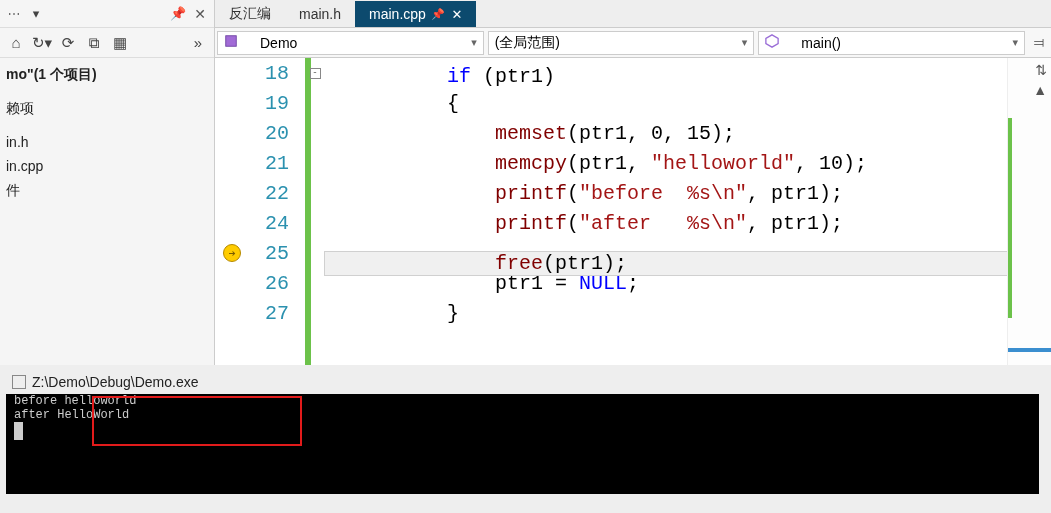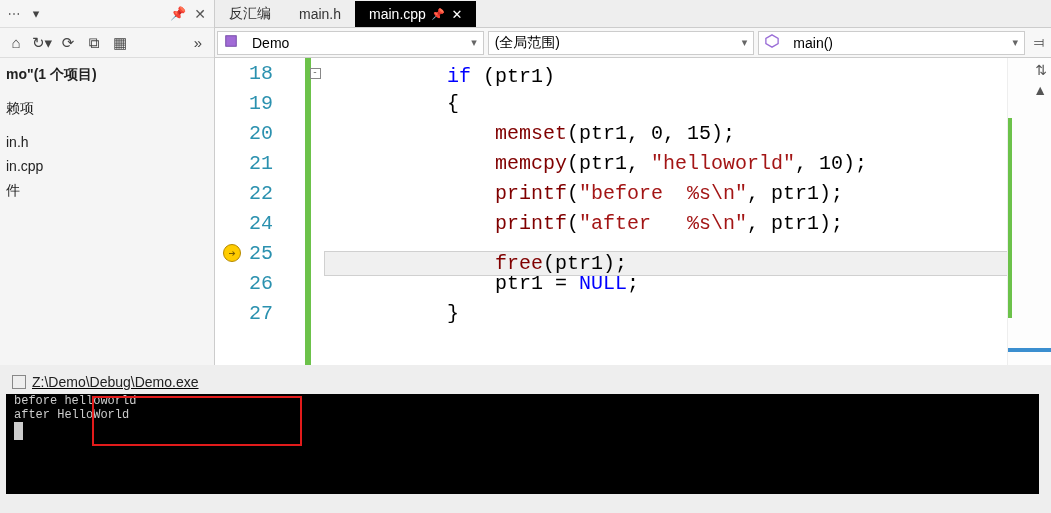--- a/index.html
+++ b/index.html
@@ -12,47 +12,47 @@
   .close-x { font-size: 14px; color: #555; padding: 0 4px; }
   .sb-toolbar2 { display: flex; align-items: center; padding: 2px 4px; gap: 2px; border-bottom: 1px solid #ddd; height: 30px; }
   .sb-toolbar2 .icon { width: 24px; height: 22px; display: inline-flex; align-items: center; justify-content: center; color: #444; font-size: 15px; }
   .search-row { display: flex; align-items: center; border-bottom: 1px solid #ddd; padding: 3px 4px; height: 30px; }
   .search-input { flex: 1; border: none; background: transparent; font-style: italic; color: #888; padding: 2px 4px; outline: none; font-family: inherit; font-size: 14px; }
   .search-icon { color: #555; font-size: 14px; padding: 0 4px; }
   .tree { padding: 4px 0; flex: 1; overflow: auto; }
   .tree-item { padding: 4px 6px; color: #222; white-space: nowrap; }
   .tabs { display: flex; align-items: flex-end; background: #eee; height: 28px; border-bottom: 1px solid #ccc; }
   .tab { padding: 4px 14px; color: #333; height: 26px; display: flex; align-items: center; gap: 6px; }
-  .tab.active { background: #000000; color: #fff; justify-content: space-between; }
+  .tab.active { background: #0c4a6e; color: #fff; justify-content: space-between; }
   .tab .pin { font-size: 11px; }
   .tab .x { font-size: 13px; }
   .editor-area { flex: 1; display: flex; flex-direction: column; background: #fff; }
   .nav-row { display: flex; align-items: center; border-bottom: 1px solid #ccc; height: 30px; background: #f7f7f7; }
-  .nav-cell { display: flex; align-items: center; border: 1px solid #ccc; margin: 2px; padding: 1px 6px; height: 24px; flex: 1; gap: 14px; background: #fff; }
+  .nav-cell { display: flex; align-items: center; border: 1px solid #ccc; margin: 2px; padding: 1px 6px; height: 24px; flex: 1; gap: 22px; background: #fff; }
   .nav-cell .cube { width: 14px; height: 14px; display: inline-block; }
   .chev { margin-left: auto; color: #666; font-size: 11px; }
   .split-btn { width: 24px; display: flex; align-items: center; justify-content: center; color: #444; }
   .code-scroll { display: flex; flex: 1; overflow: hidden; position: relative; }
   .code { font-family: Consolas, "Courier New", monospace; font-size: 20px; color: #000; white-space: pre; flex: 1; position: relative; }
   .row { display: flex; height: 30px; align-items: center; }
-  .row .ln { width: 56px; text-align: left; padding-right: 0; color: #2b91af; }
+  .row .ln { width: 56px; text-align: center; padding-right: 0; color: #2b91af; }
   .row .mk { width: 34px; display: flex; align-items: center; justify-content: center; position: relative; }
   .greenbar { position: absolute; left: 90px; top: 0; bottom: 0; width: 6px; background: #6cc24a; }
   .code-text { padding-left: 26px; }
   .kw-blue { color: #0000ff; } 
   .fn { color: #800000; }
   .str { color: #a31515; }
   .cmt { color: #008000; }
   .null { color: #0000ff; }
   .highlight-line { background: #f0f0f0; outline: 1px solid #d0d0d0; }
   .bp-arrow { width: 18px; height: 18px; background: #ffcc00; border: 1px solid #b58900; border-radius: 50%; display: inline-flex; align-items: center; justify-content: center; color: #7a5c00; font-size: 12px; }
   .minimap { width: 44px; background: #fdfdfd; border-left: 1px solid #eee; position: relative; }
   .mini-green { position: absolute; width: 4px; background: #6cc24a; left: 0; }
   .mini-blue { position: absolute; width: 44px; height: 4px; background: #3b8ecf; left: 0; }
-  .console-wrap { position: absolute; left: 6px; top: 370px; right: 12px; text-decoration: underline; }
+  .console-wrap { position: absolute; left: 6px; top: 370px; right: 12px; }
   .console-title { display: flex; align-items: center; gap: 6px; padding: 4px 6px; color: #222; }
   .console-icon { width: 14px; height: 14px; border: 1px solid #888; display: inline-block; }
   .console { background: #000; color: #ccc; font-family: Consolas, "Courier New", monospace; font-size: 12px; padding: 0 8px 24px 8px; position: relative; min-height: 100px; }
   .redbox { position: absolute; border: 2px solid #e21b1b; }
   .cursor { display: inline-block; width: 9px; height: 18px; background: #ccc; vertical-align: bottom; }
   .fold { width:11px; height:11px; border:1px solid #888; font-size:9px; line-height:9px; text-align:center; color:#555; }
 </style>
 </head>
 <body>
 

